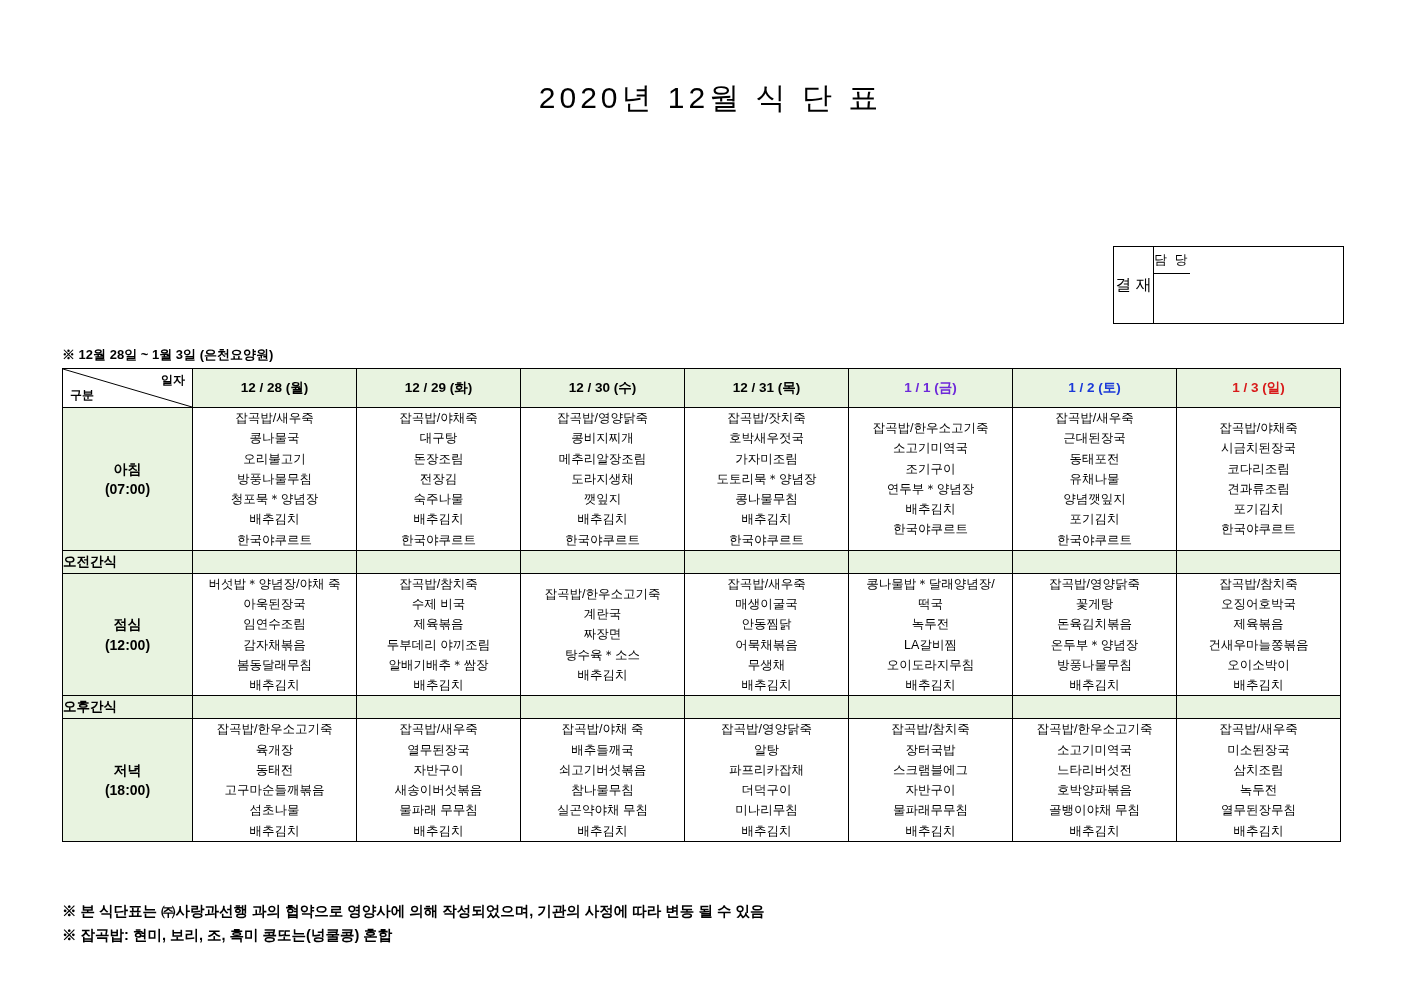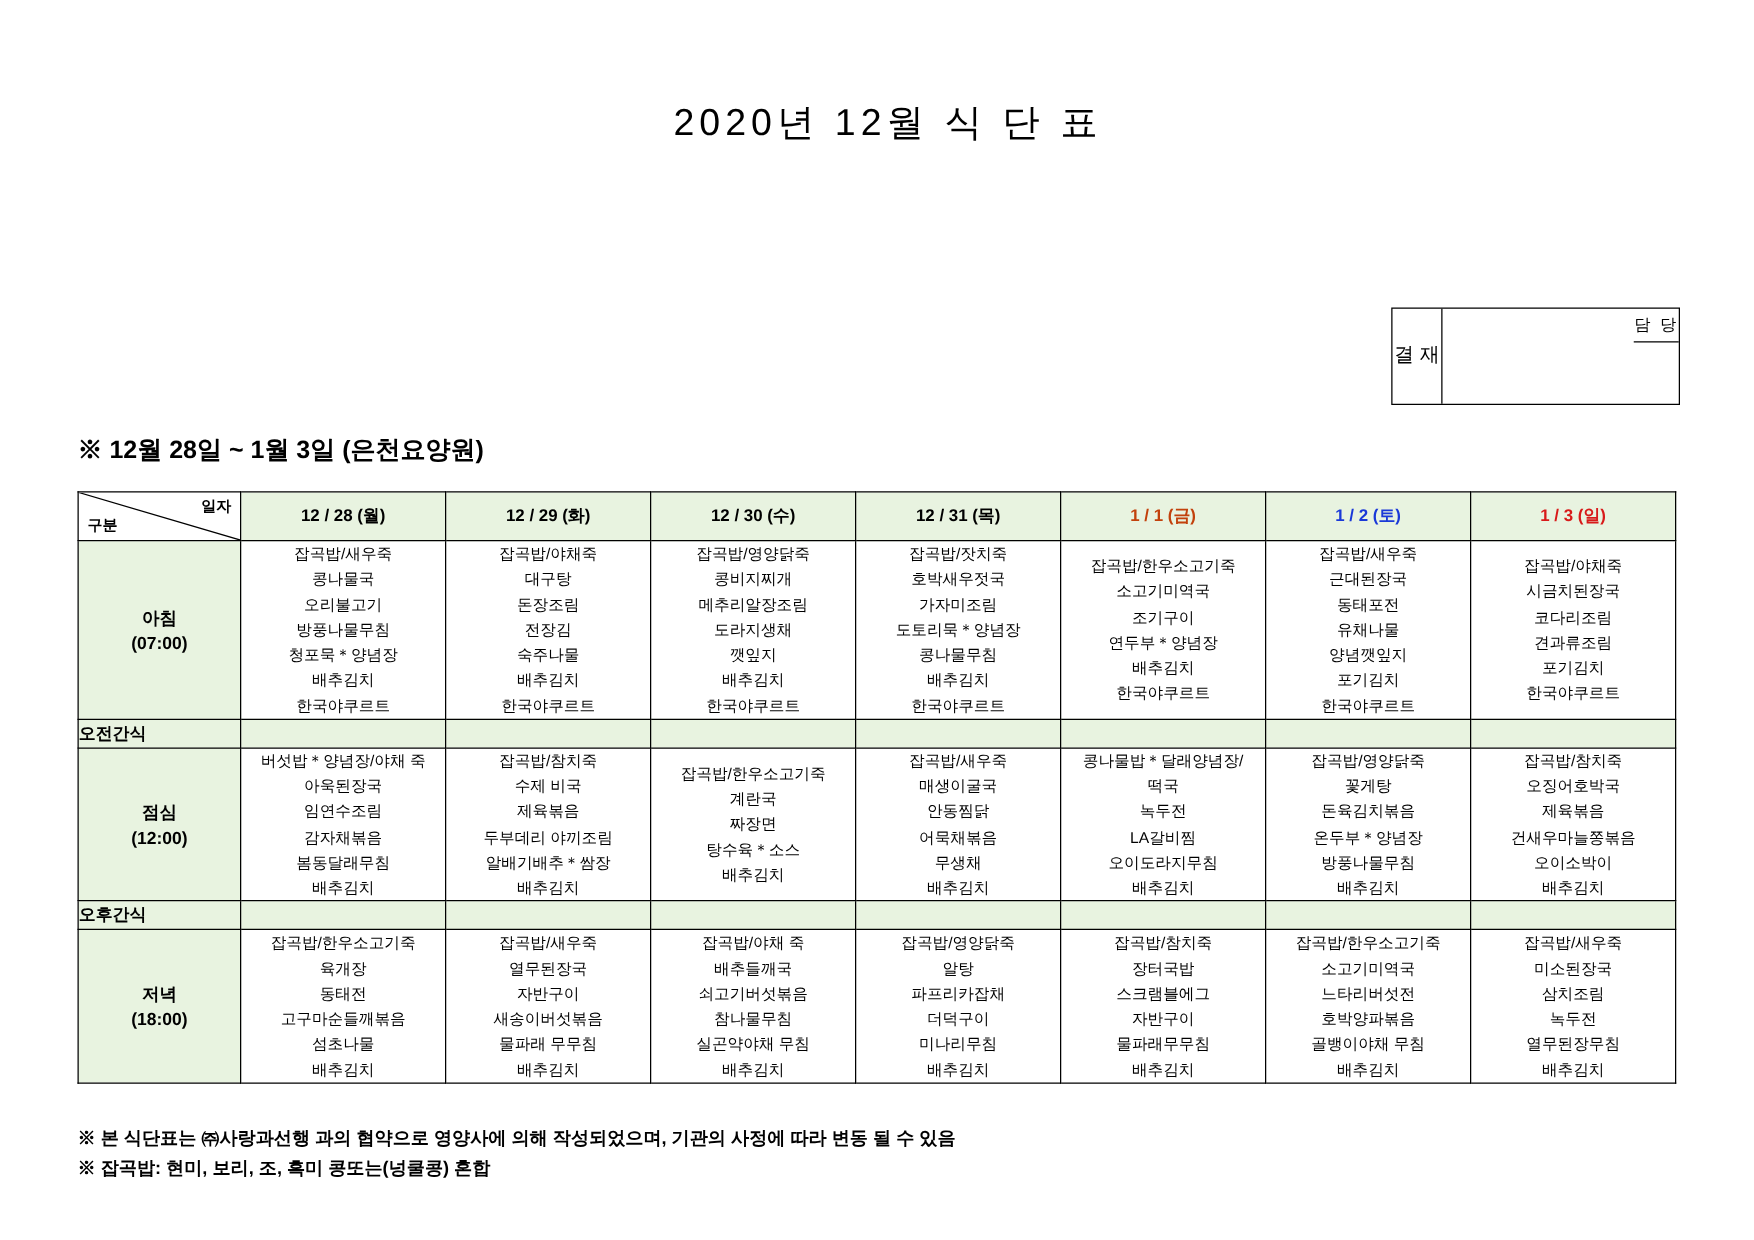--- a/index.html
+++ b/index.html
@@ -49,23 +49,22 @@
     text-align: center;
     box-sizing: border-box;
   }
   .approval-cols {
     flex: 1;
     display: flex;
   }
   .approval-col {
     flex: 1;
     display: flex;
-    flex-direction: column;
+    flex-direction: row;
     box-sizing: border-box;
-    align-items: flex-end;
   }
   .approval-col + .approval-col {
     border-left: 1px solid #000;
   }
   .approval-col-head {
     height: 27px;
     border-bottom: 1px solid #000;
     display: flex;
     align-items: center;
     justify-content: center;
@@ -73,26 +72,26 @@
     letter-spacing: 2px;
     box-sizing: border-box;
   }
   .approval-col-body {
     flex: 1;
   }
   .week-label {
     position: absolute;
     top: 268px;
     left: 62px;
-    font-size: 20px;
+    font-size: 13px;
     font-weight: bold;
   }
   table.menu {
     position: absolute;
-    top: 315px;
+    top: 290px;
     left: 62px;
     width: 1278px;
     border-collapse: collapse;
     table-layout: fixed;
   }
   table.menu td, table.menu th {
     border: 1px solid #000;
     vertical-align: middle;
     padding: 0;
   }
@@ -122,21 +121,21 @@
     font-weight: bold;
   }
   .corner .lbl-div {
     position: absolute;
     bottom: 3px;
     left: 7px;
     font-size: 12px;
     font-weight: bold;
   }
   .day-mon, .day-tue, .day-wed, .day-thu { color: #000; }
-  .day-fri { color: #c2410c; }
+  .day-fri { color: #6d28d9; }
   .day-sat { color: #1a39d8; }
   .day-sun { color: #d81a1a; }
   .meal-label {
     background: #e8f3e0;
     text-align: center;
     font-size: 14px;
     font-weight: bold;
     line-height: 1.45;
     width: 130px;
     margin-top: 29px;

